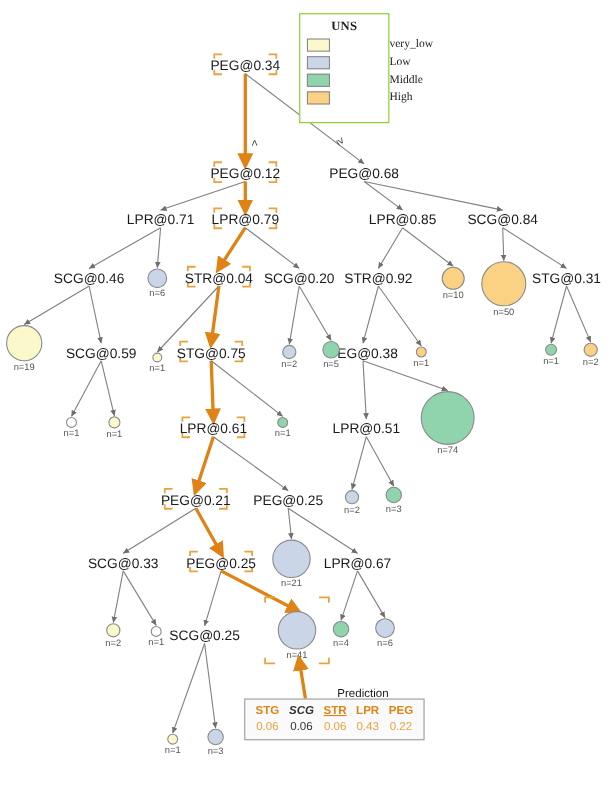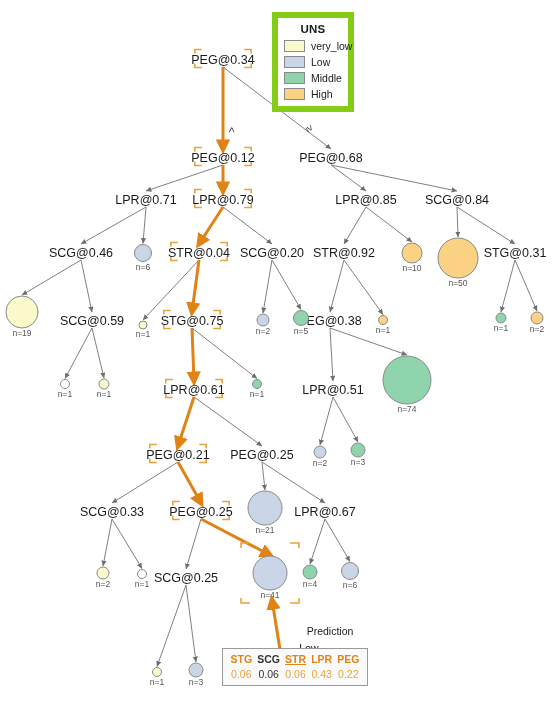--- a/index.html
+++ b/index.html
@@ -51,38 +51,40 @@
     stroke: #E8A33D;
     stroke-width: 1.6;
     fill: none;
   }
   .legend-box {
     position: absolute;
     left: 272px;
     top: 12px;
     width: 82px;
     height: 100px;
-    border: 6px solid #84cc16;
+    border: 1px solid #84cc16;
     background: #ffffff;
     box-sizing: border-box;
     padding: 5px 6px 4px 6px;
+    font-family: Liberation Serif, serif;
   }
   .legend-title {
     font-size: 11.5px;
     font-weight: bold;
     color: #1a1a1a;
     text-align: center;
     margin-bottom: 4px;
     letter-spacing: 0.3px;
   }
   .legend-row {
     display: flex;
     align-items: center;
     margin-bottom: 3px;
     height: 13px;
+    gap: 48px;
   }
   .legend-swatch {
     width: 19px;
     height: 10px;
     border: 1px solid #8a8a8a;
     margin-right: 6px;
     flex: 0 0 auto;
   }
   .legend-text {
     font-size: 10.5px;
@@ -92,22 +94,22 @@
   .pred-text {
     position: absolute;
     font-size: 10.5px;
     color: #1a1a1a;
     text-align: center;
     white-space: nowrap;
   }
   .pred-table {
     position: absolute;
     left: 222px;
-    top: 648px;
-    width: 146px;
+    top: 635px;
+    width: 164px;
     border: 1px solid #9a9a9a;
     background: #fafafa;
     box-sizing: border-box;
     padding: 4px 5px 5px 5px;
   }
   .pred-table table {
     border-collapse: collapse;
     width: 100%;
   }
   .pred-table th {
@@ -421,21 +423,21 @@
   </div>
 
   <div class="pred-text" id="pred-title" style="left: 300px; top: 625px; width: 60px;">Prediction</div>
   <div class="pred-text" id="pred-value" style="left: 279px; top: 642px; width: 60px;">Low</div>
 
   <div class="pred-table">
     <table>
       <thead>
         <tr id="pred-head">
             <th style="color: rgb(224, 130, 20);">STG</th>
-            <th style="color: rgb(51, 51, 51);">SCG</th>
+            <th style="color: rgb(51, 51, 51); font-style: italic;">SCG</th>
             <th style="color: rgb(224, 130, 20); text-decoration: underline;">STR</th>
             <th style="color: rgb(224, 130, 20);">LPR</th>
             <th style="color: rgb(224, 130, 20);">PEG</th>
           </tr>
       </thead>
       <tbody>
         <tr id="pred-body">
             <td style="color: rgb(232, 163, 61);">0.06</td>
             <td style="color: rgb(51, 51, 51);">0.06</td>
             <td style="color: rgb(232, 163, 61);">0.06</td>

